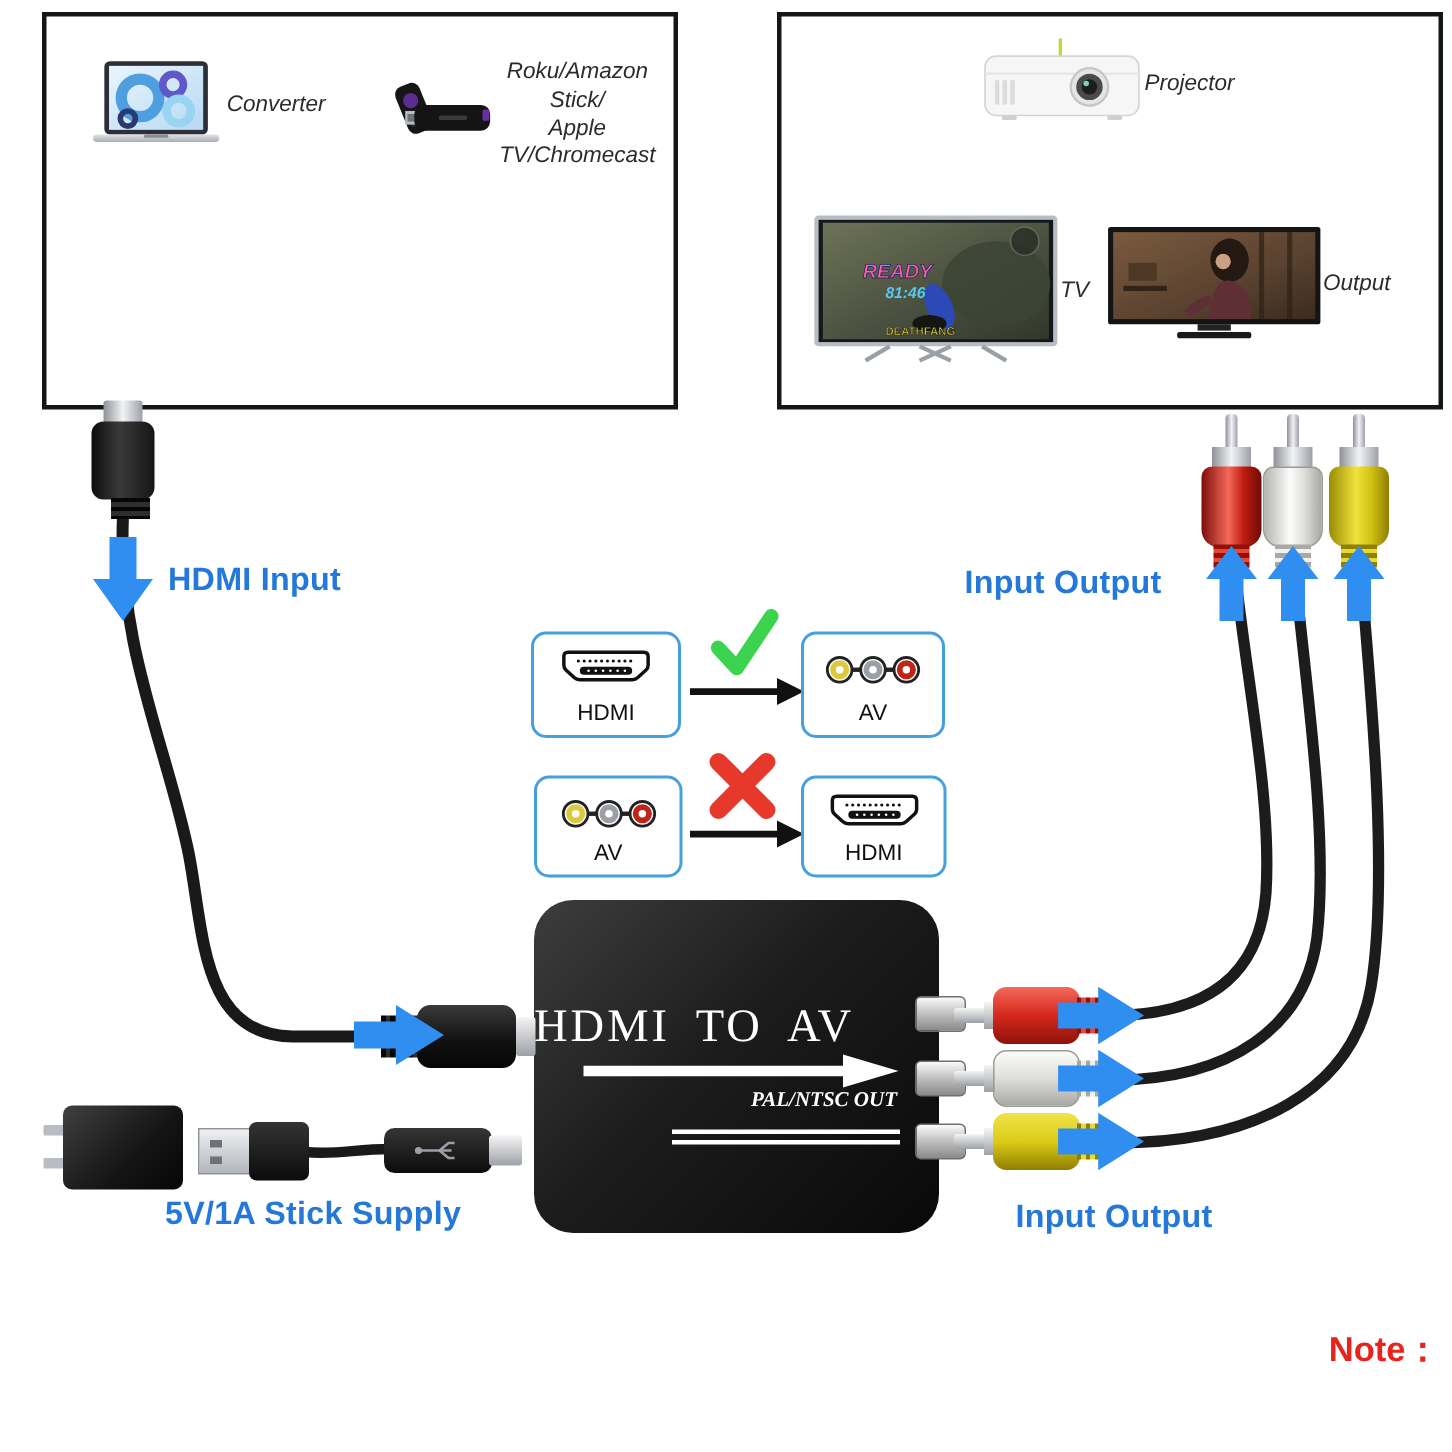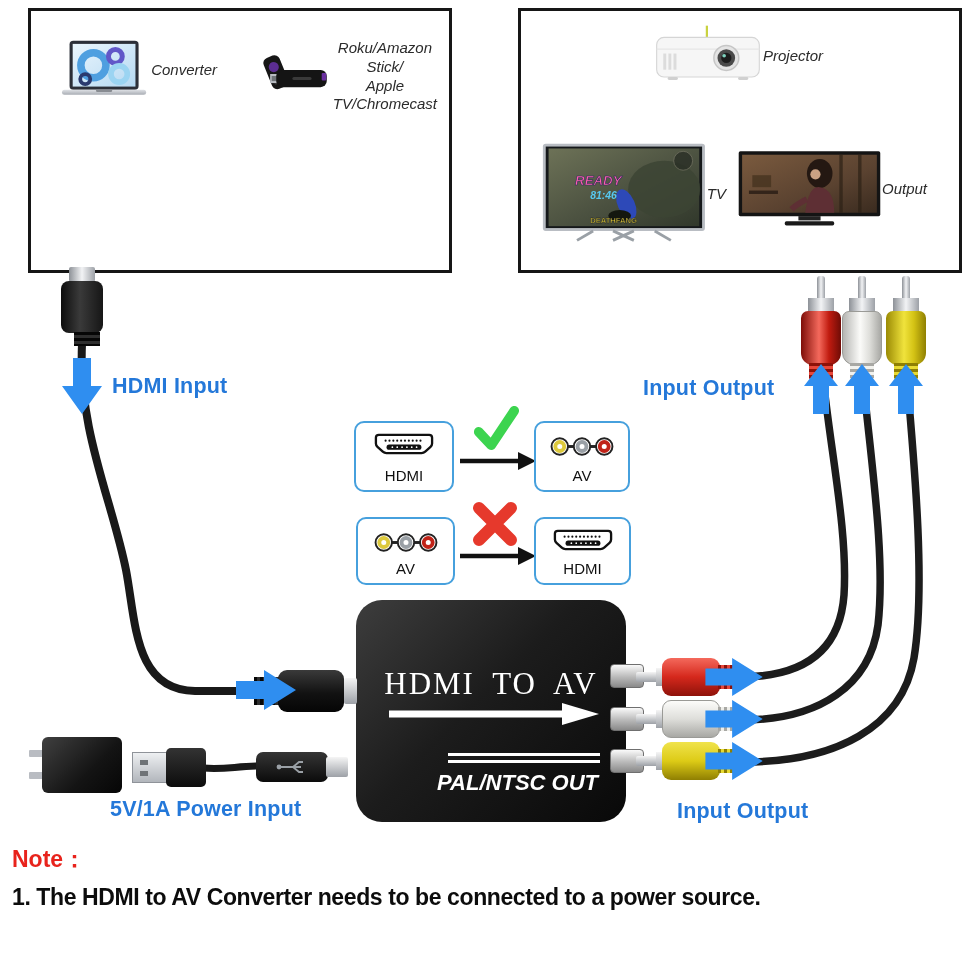--- a/index.html
+++ b/index.html
@@ -19,33 +19,33 @@
     display:flex;flex-direction:column;align-items:center;justify-content:space-between;
     padding:9px 4px 6px;box-sizing:border-box;z-index:2;}
   .card-label{font-weight:400;font-size:15px;color:#101010;}
 
   .arrowfill{fill:var(--arrow-blue,#2f8ef0);}
   .checkstroke{stroke:var(--check-green,#3cd44f);}
   .crossstroke{stroke:var(--cross-red,#e6392c);}
 
   #converter{position:absolute;left:356px;top:600px;width:270px;height:222px;border-radius:26px;
     background:linear-gradient(135deg,#3d3d3d 0%,#1c1c1c 45%,#090909 100%);z-index:2;}
-  #converter-title{position:absolute;left:0;right:0;top:66px;text-align:center;color:#fff;
+  #converter-title{position:absolute;left:0;right:0;top:66px;text-align:left;color:#fff;
     font-family:"Liberation Serif",serif;font-size:31px;letter-spacing:2px;word-spacing:8px;}
-  #converter-sub{position:absolute;right:28px;top:126px;color:#fff;font-family:Liberation Sans, sans-serif;
-    font-style:italic;font-weight:700;font-size:22px;margin-top:44px;}
+  #converter-sub{position:absolute;right:28px;top:126px;color:#fff;font-family:Liberation Serif, serif;
+    font-style:italic;font-weight:700;font-size:14px;}
   .sub-underline{position:absolute;right:26px;width:152px;height:3px;background:#fff;}
 
   .jack{position:absolute;left:610px;width:34px;height:24px;border-radius:4px;z-index:2;
     background:linear-gradient(180deg,#fafafa,#b9b9b9 55%,#8a8a8a);border:1px solid #6f6f6f;box-sizing:border-box;}
 
   .silver-h{background:linear-gradient(180deg,#f5f5f5,#9da1a7);}
   .silver-v{background:linear-gradient(90deg,#8d9197,#f2f3f5 50%,#9da1a7);}
 
-  .note-wrap{position:absolute;left:12px;top:844px;width:948px;z-index:5;}
+  .note-wrap{position:absolute;left:12px;top:884px;width:948px;z-index:5;text-align:right;}
   .note-head{color:var(--note-red,#e8231c);font-weight:700;font-size:23px;margin-bottom:6px;}
   .note-line{color:#0c0c0c;font-weight:700;font-size:23px;letter-spacing:-0.4px;line-height:33px;}
 </style>
 </head>
 <body>
 
 <div id="canvas">
 
   <svg class="abs z1" style="left:0;top:0" width="968" height="968" viewBox="0 0 968 968">
     <path d="M 82 344 C 78 430 112 500 126 570 C 136 622 134 690 195 691 L 262 691" fill="none" stroke="#191919" stroke-width="8" stroke-linecap="round"></path>
@@ -365,20 +365,19 @@
     <div style="position:absolute;left:7px;top:18px;width:8px;height:5px;background:#6f7377"></div>
   </div>
   <div class="abs z2" style="left:166px;top:748px;width:40px;height:39px;border-radius:5px;background:linear-gradient(180deg,#333,#0c0c0c)"></div>
   <div class="abs z2" style="left:256px;top:752px;width:72px;height:30px;border-radius:7px;background:linear-gradient(180deg,#353535,#0b0b0b)">
     <svg width="34" height="16" viewBox="0 0 34 16" style="position:absolute;left:19px;top:7px">
       <path d="M2 8 h24 M18 8 l6 -5 h4 M18 8 l6 5 h4" stroke="#9aa0a6" stroke-width="1.8" fill="none"></path>
       <circle cx="4" cy="8" r="2.4" fill="#9aa0a6"></circle>
     </svg>
   </div>
   <div class="abs z2 silver-h" style="left:326px;top:757px;width:22px;height:20px;border-radius:2px"></div>
-  <div class="blue-label" style="left:110px;top:797px">5V/1A Power Input</div>
+  <div class="blue-label" style="left:110px;top:797px">5V/1A Stick Supply</div>
 
   <div class="note-wrap">
     <div class="note-head">Note：</div>
-    <div class="note-line">1. The HDMI to AV Converter needs to be connected to a power source.</div>
   </div>
 
 </div>
 
 </body></html>

